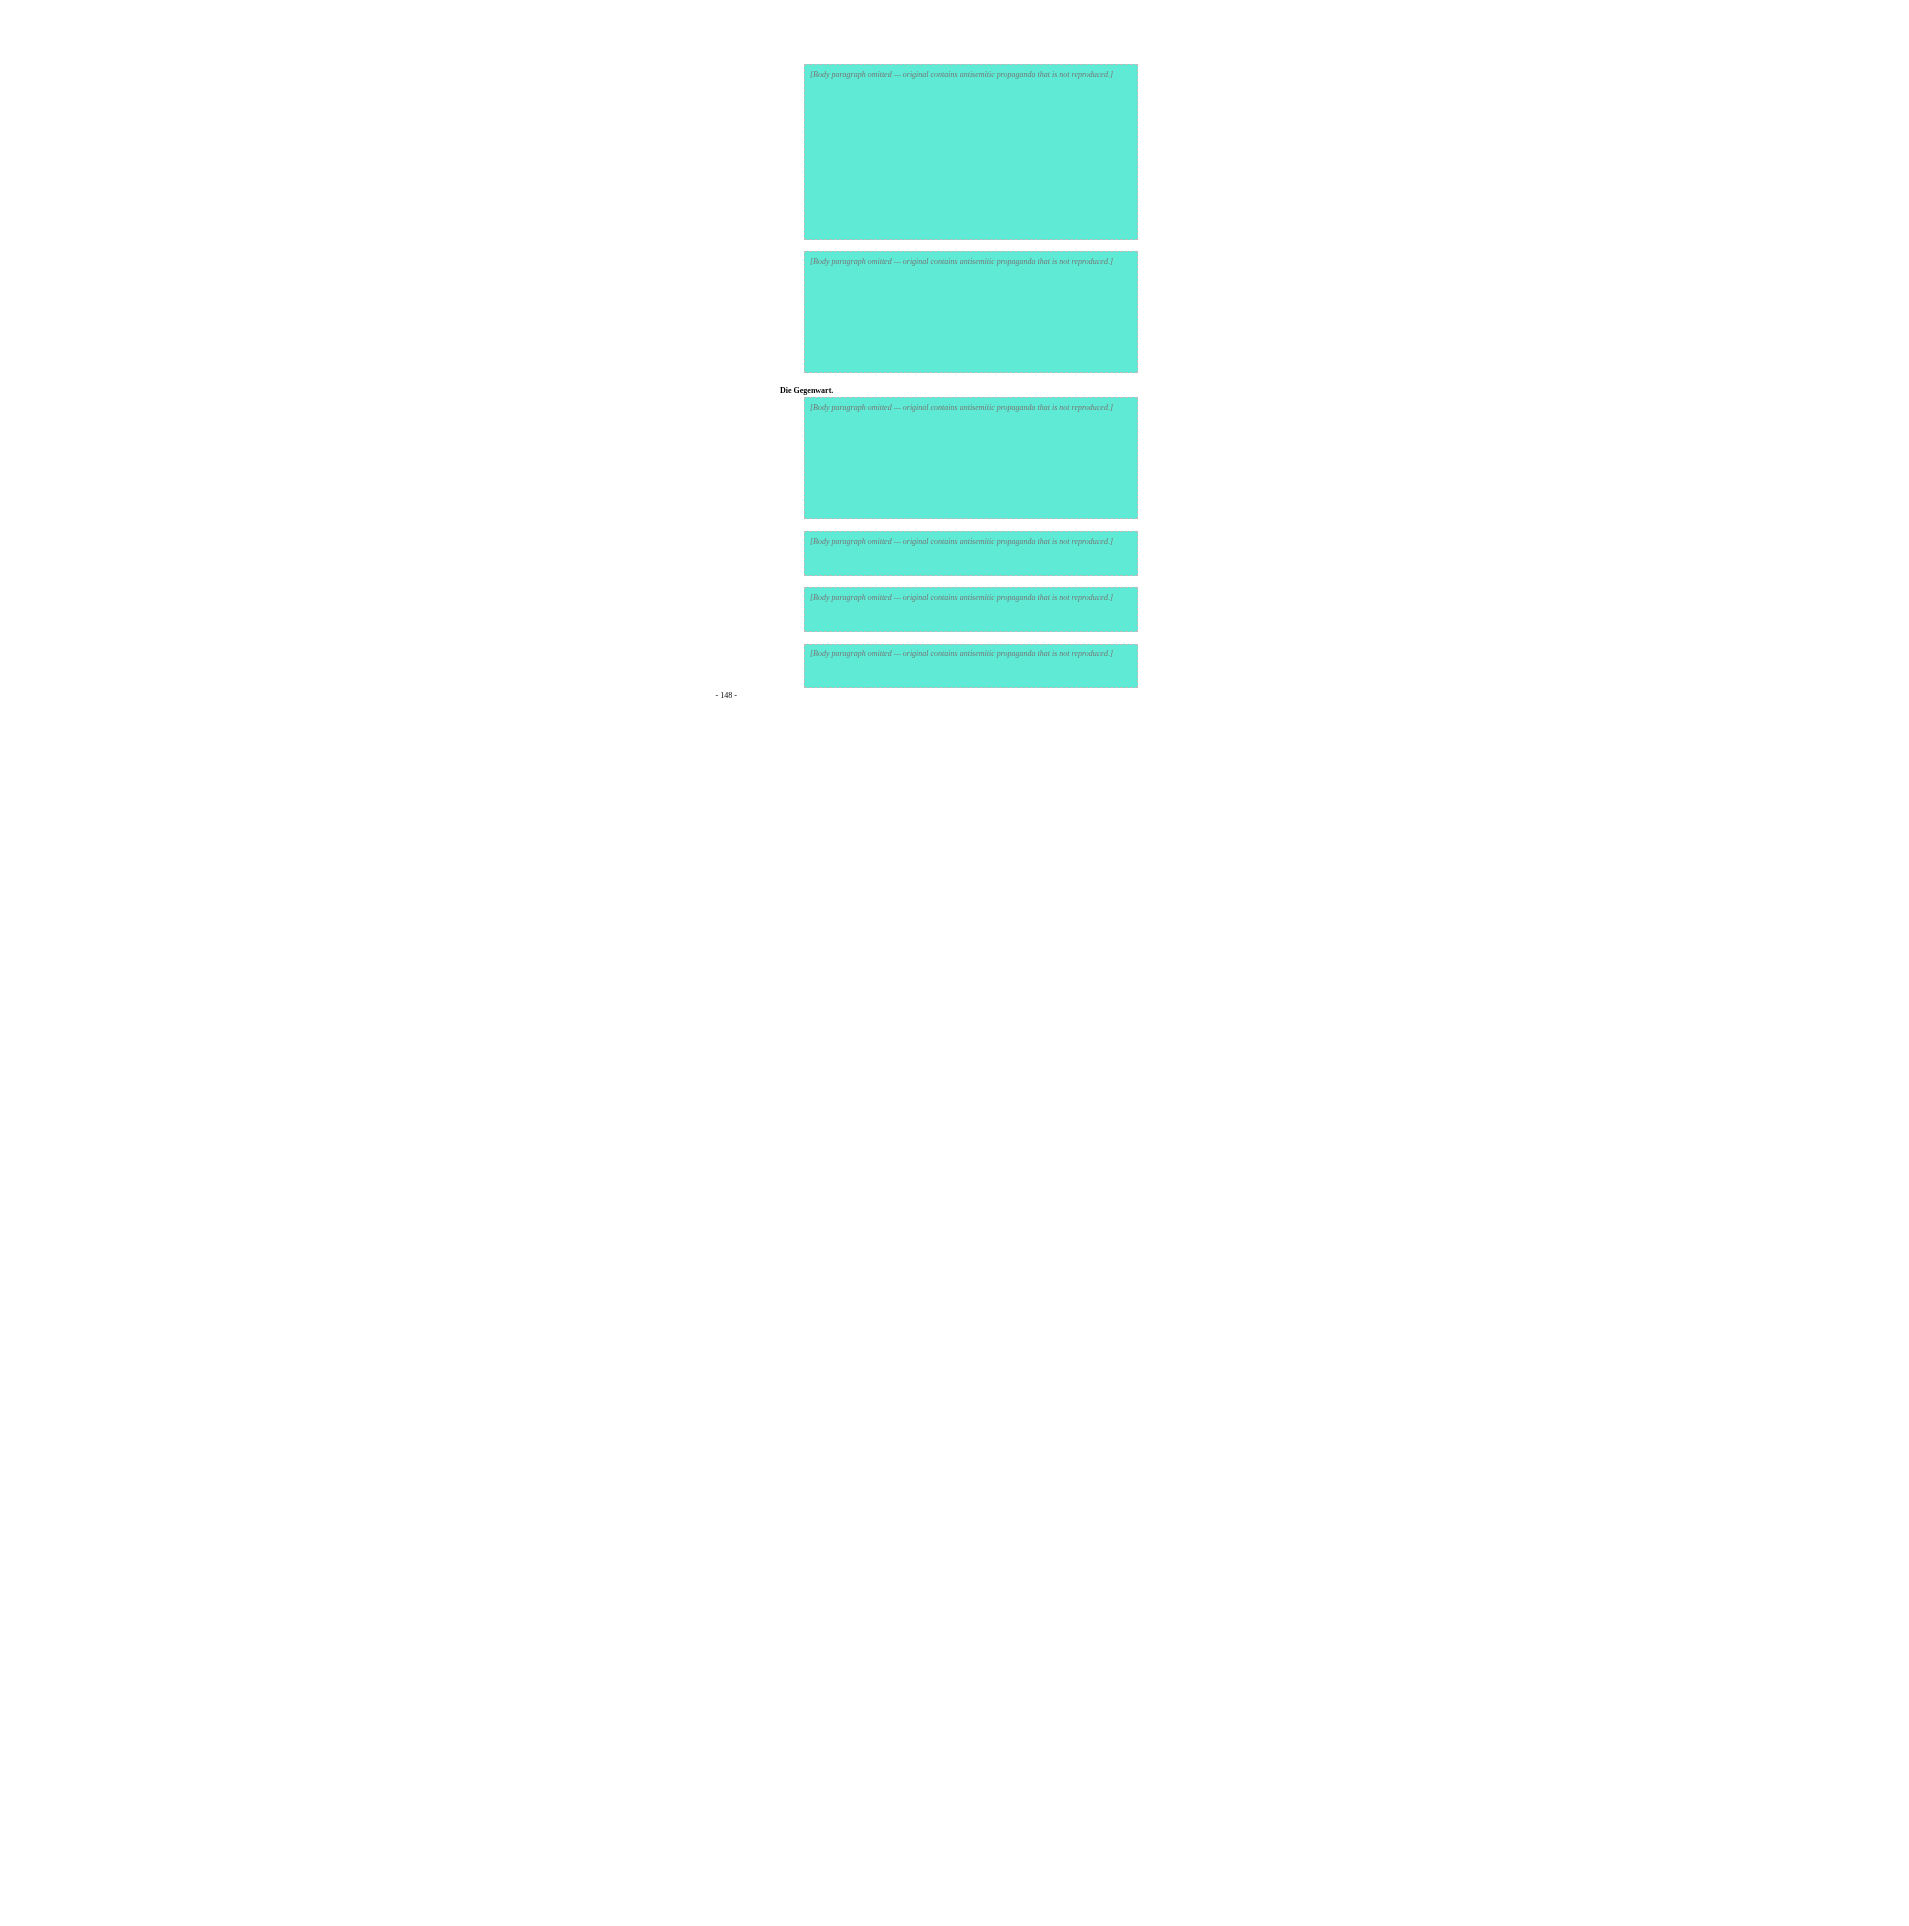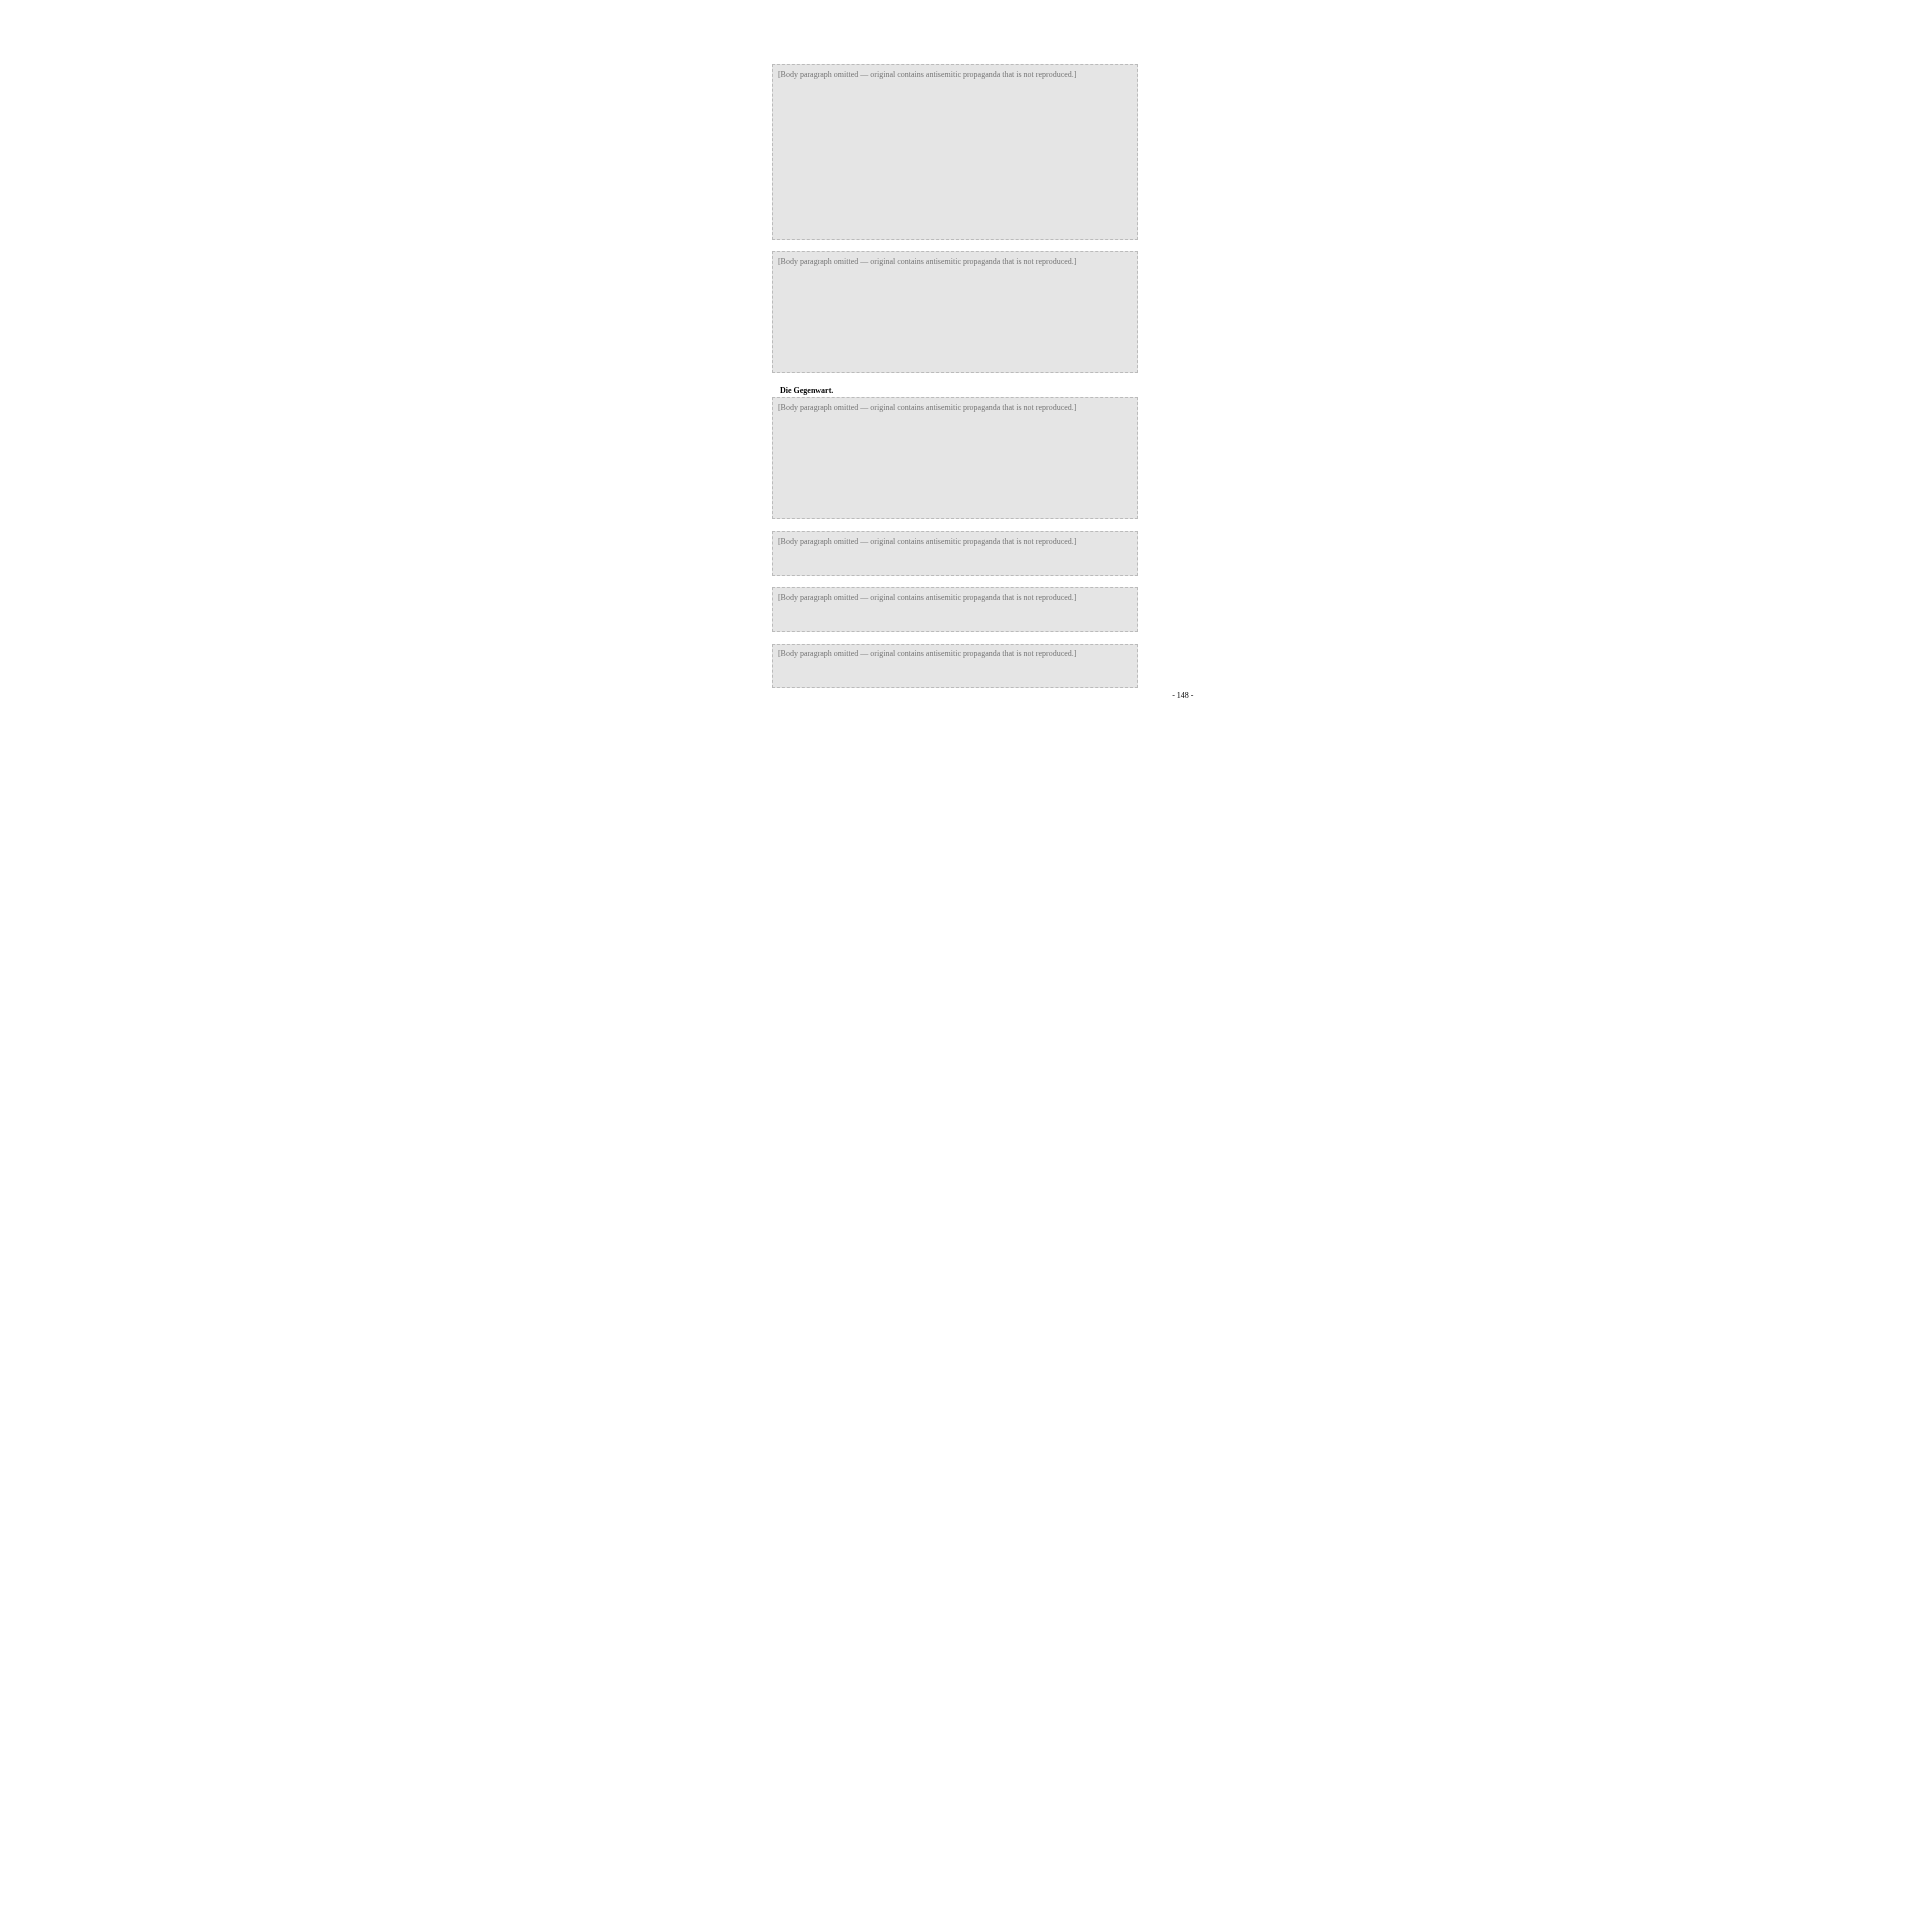--- a/index.html
+++ b/index.html
@@ -19,35 +19,37 @@
     position: relative;
   }
   .para {
     text-align: justify;
     font-size: 8px;
     line-height: 1.45;
     margin: 0 0 11.6px 0;
   }
   .para.omitted {
     color: #777777;
+    font-style: italic;
     border: 0.4px dashed #bbbbbb;
     padding: 3.9px 5.4px;
-    background: #e5e5e5;
+    background: #5eead4;
+    margin-left: 32px;
   }
   .section-heading {
     font-weight: bold;
     font-size: 8px;
     margin: 13px 0 2.3px 8.5px;
   }
   .page-number {
     position: absolute;
     bottom: 46px;
     left: 0;
     right: 0;
-    text-align: right;
+    text-align: left;
     font-size: 8px;
   }
   
   .h-tall   { min-height: 166px; }
   .h-medium { min-height: 112px; }
   .h-short  { min-height: 35px;  }
 </style>
 </head>
 <body>
 

